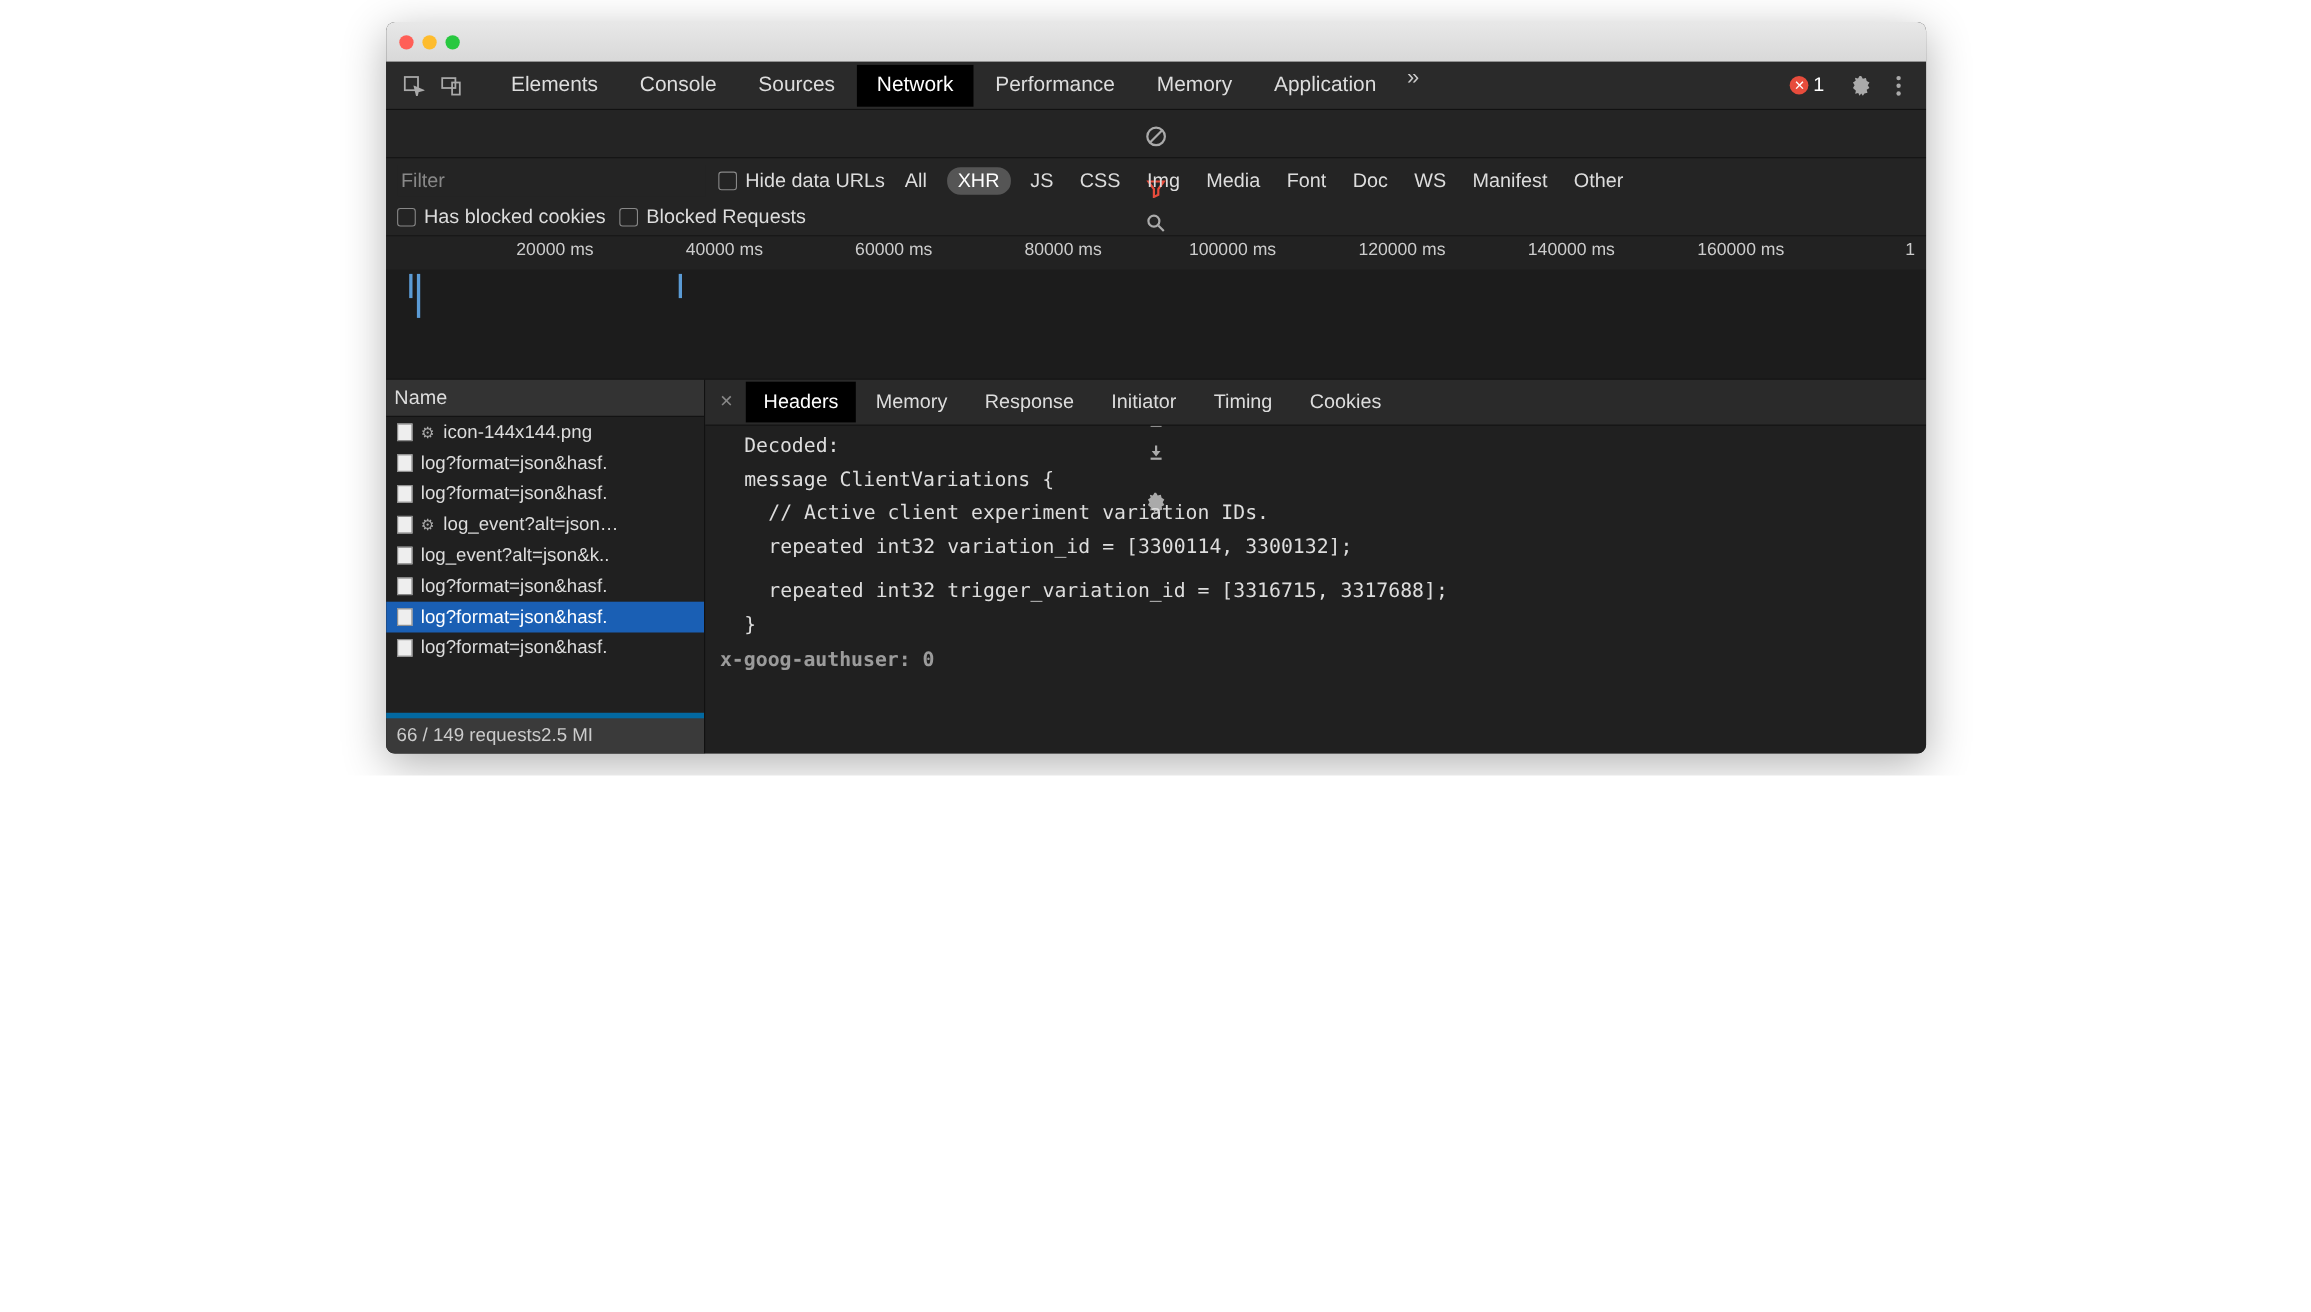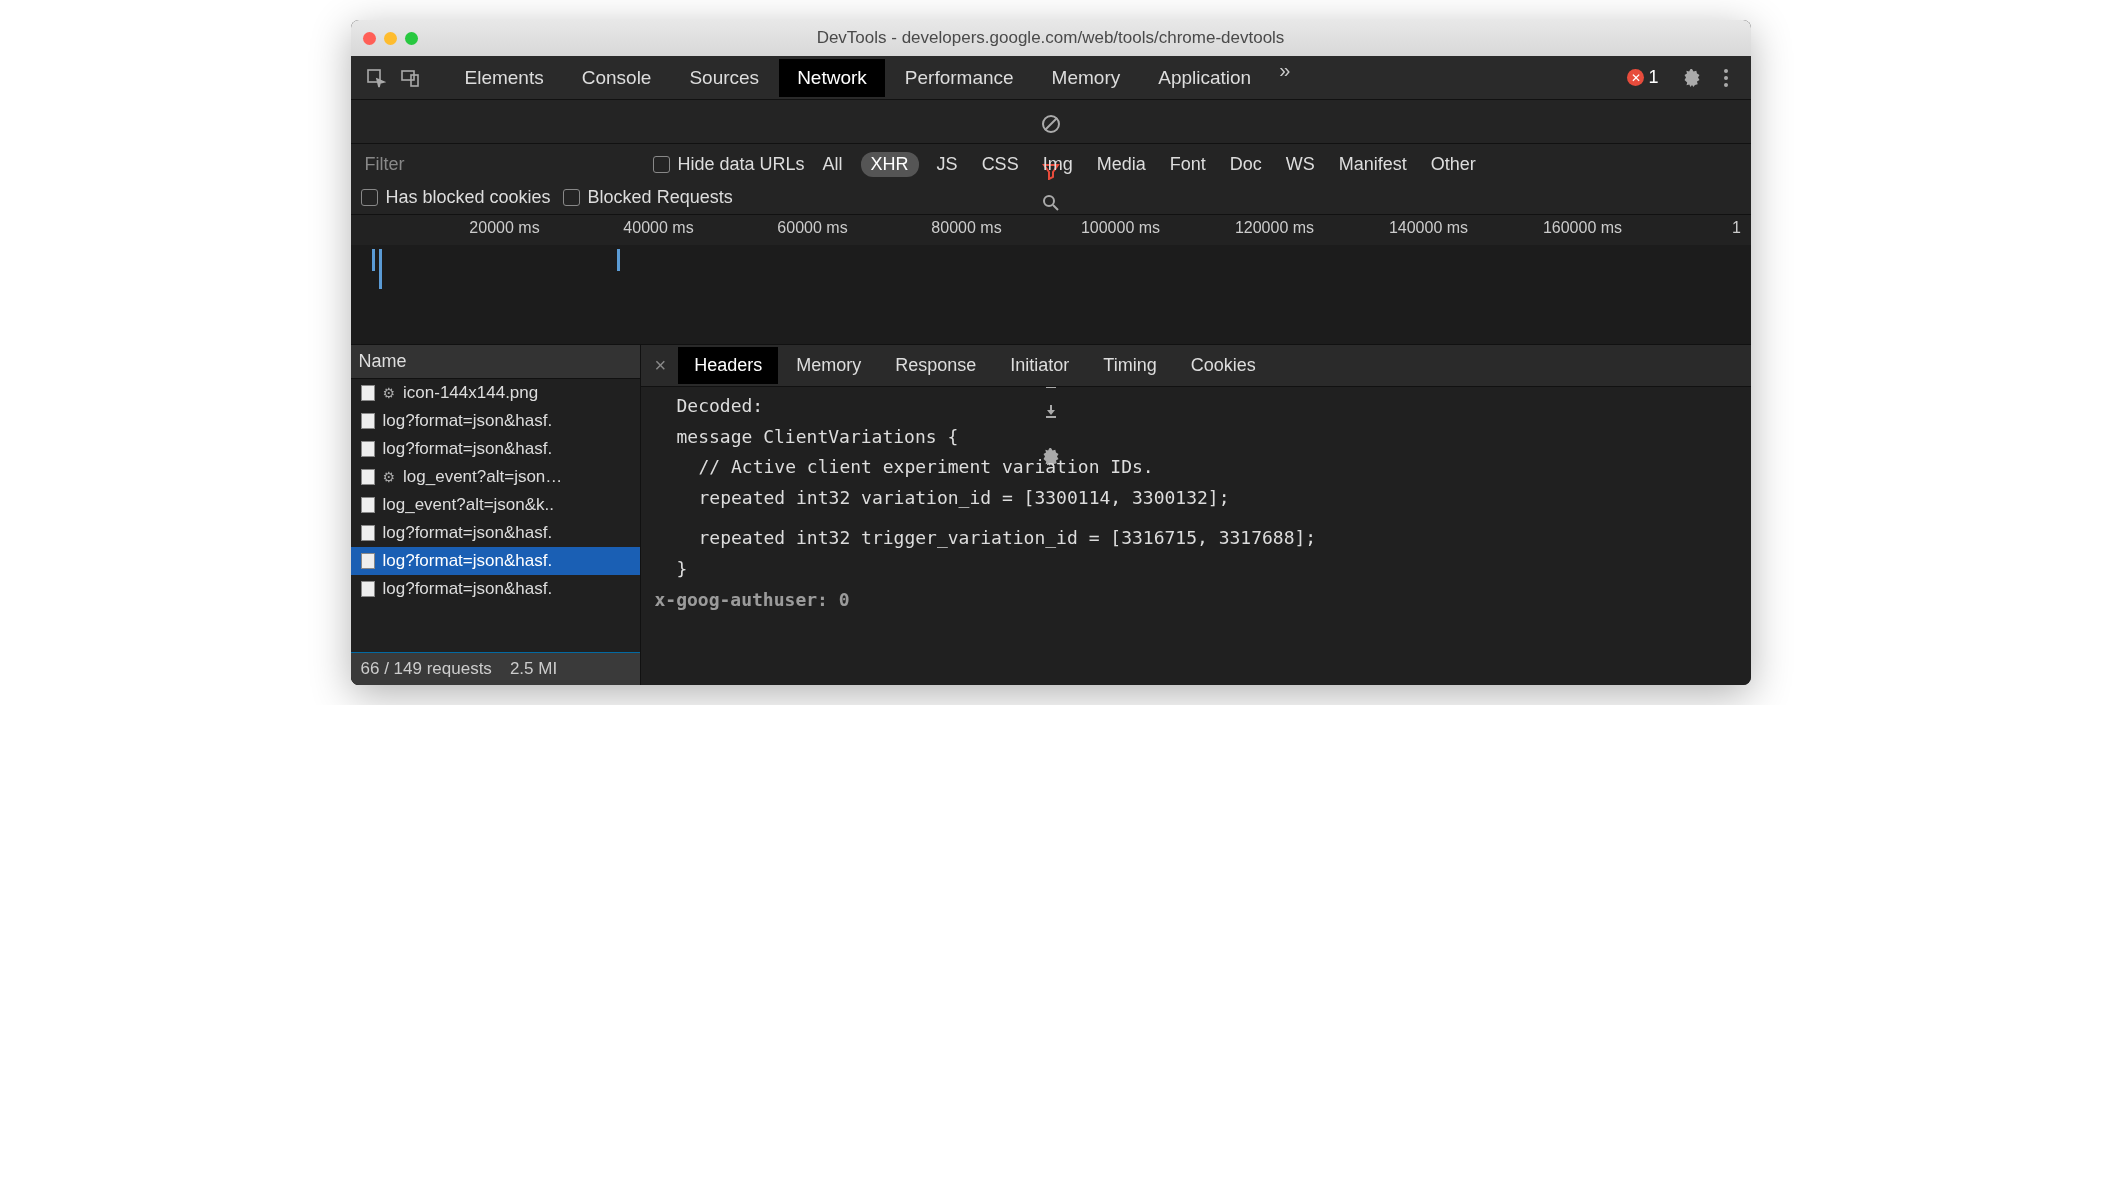--- a/index.html
+++ b/index.html
@@ -71,21 +71,21 @@
   .timeline .track{position:absolute;top:30px;bottom:0;width:100%;background:#1c1c1c;}
   .timeline .bar{position:absolute;top:4px;width:3px;height:22px;background:#5b9bd5;}
   .content{display:flex;height:340px;background:#202020;}
   .reqlist{width:290px;border-right:1px solid #111;display:flex;flex-direction:column;}
   .reqlist .hdr{background:#333;padding:6px 8px;font-size:18px;color:#ddd;border-bottom:1px solid #111;}
   .reqlist .items{flex:1;overflow:hidden;}
   .reqitem{display:flex;align-items:center;gap:8px;padding:4px 10px;font-size:17px;color:#ddd;white-space:nowrap;overflow:hidden;}
   .reqitem.sel{background:#1a5fb4;color:#fff;}
   .fileicon{width:14px;height:16px;background:#eee;border:1px solid #888;display:inline-block;}
   .gearicon{color:#aaa;font-size:14px;}
-  .reqlist .footer{background:#3a3a3a;padding:6px 10px;font-size:17px;color:#ccc;display:flex;gap:18px;border-top:1px solid #0369a1;}
+  .reqlist .footer{background:#3a3a3a;padding:6px 10px;font-size:17px;color:#ccc;display:flex;border-top:5px solid #0369a1;}
   .details{flex:1;display:flex;flex-direction:column;overflow:hidden;}
   .details .dtabs{display:flex;align-items:center;background:#2a2a2a;height:42px;padding:0 4px;gap:2px;border-bottom:1px solid #111;}
   .details .dtabs .close{color:#888;padding:0 10px;font-size:20px;}
   .details .dtab{padding:8px 16px;font-size:18px;color:#ddd;}
   .details .dtab.active{background:#000;color:#fff;}
   .details .body{flex:1;padding:4px 14px;font-family:Menlo,Monaco,monospace;font-size:18px;color:#ddd;line-height:1.7;overflow:hidden;}
   .body .hk{font-weight:bold;color:#eee;}
   .body .hv{color:#ddd;}
   .body .ind1{padding-left:22px;}
   .body .ind2{padding-left:44px;}
@@ -96,21 +96,20 @@
 <body>
 
 <div class="window">
 
   <div class="titlebar">
     <div class="traffic">
       <div class="dot red"></div>
       <div class="dot yel"></div>
       <div class="dot grn"></div>
     </div>
-    <div class="title">DevTools - developers.google.com/web/tools/chrome-devtools</div>
   </div>
 
   <div class="maintabs">
     <div class="iconbtn">
       <svg width="20" height="20" viewBox="0 0 20 20" stroke="#aaa" fill="none" stroke-width="1.6">
         <rect x="2" y="2" width="12" height="12"></rect>
           <path d="M11 11 L18 14 L14 15 L13 19 Z" fill="#aaa"></path>
       </svg>
     </div>
     <div class="iconbtn">

